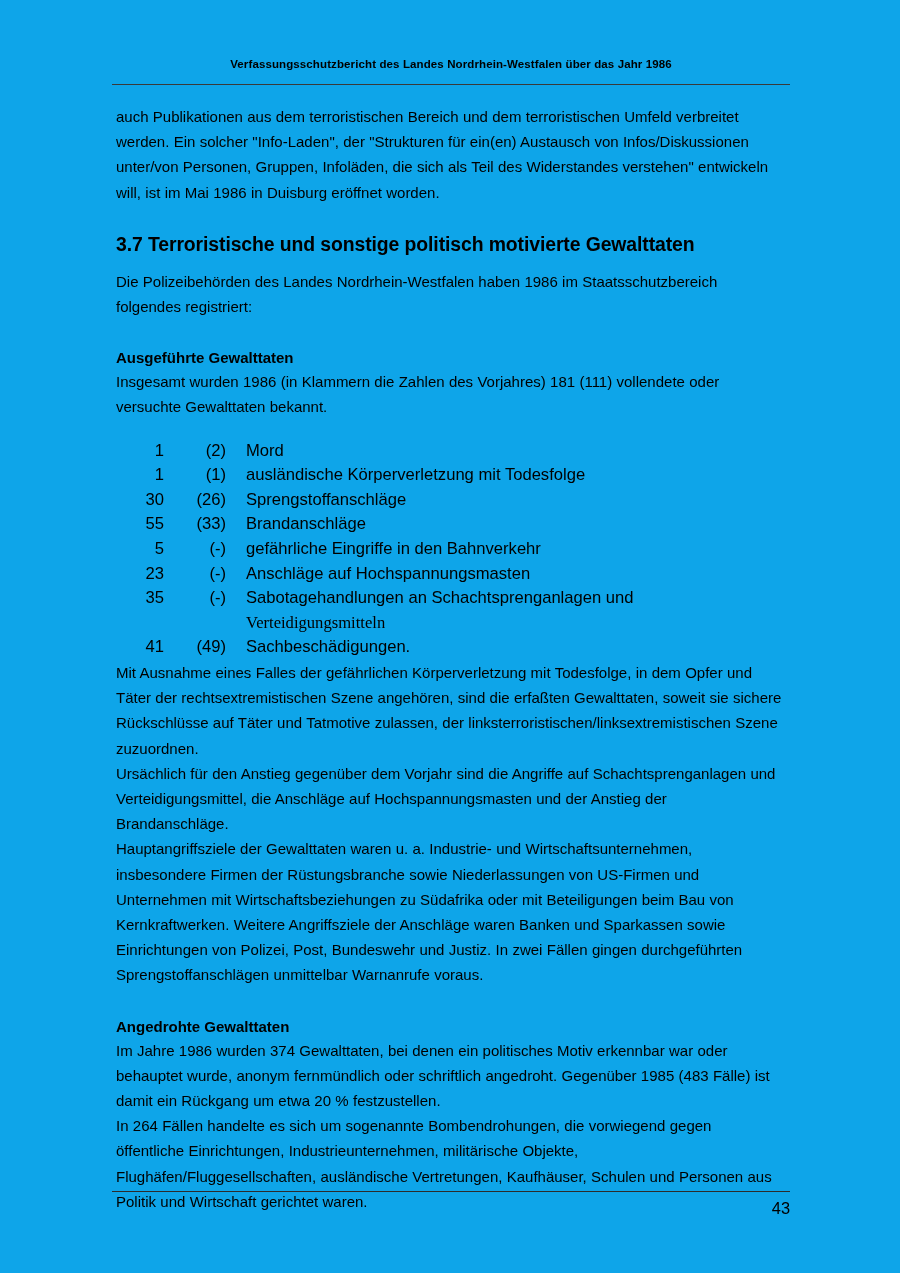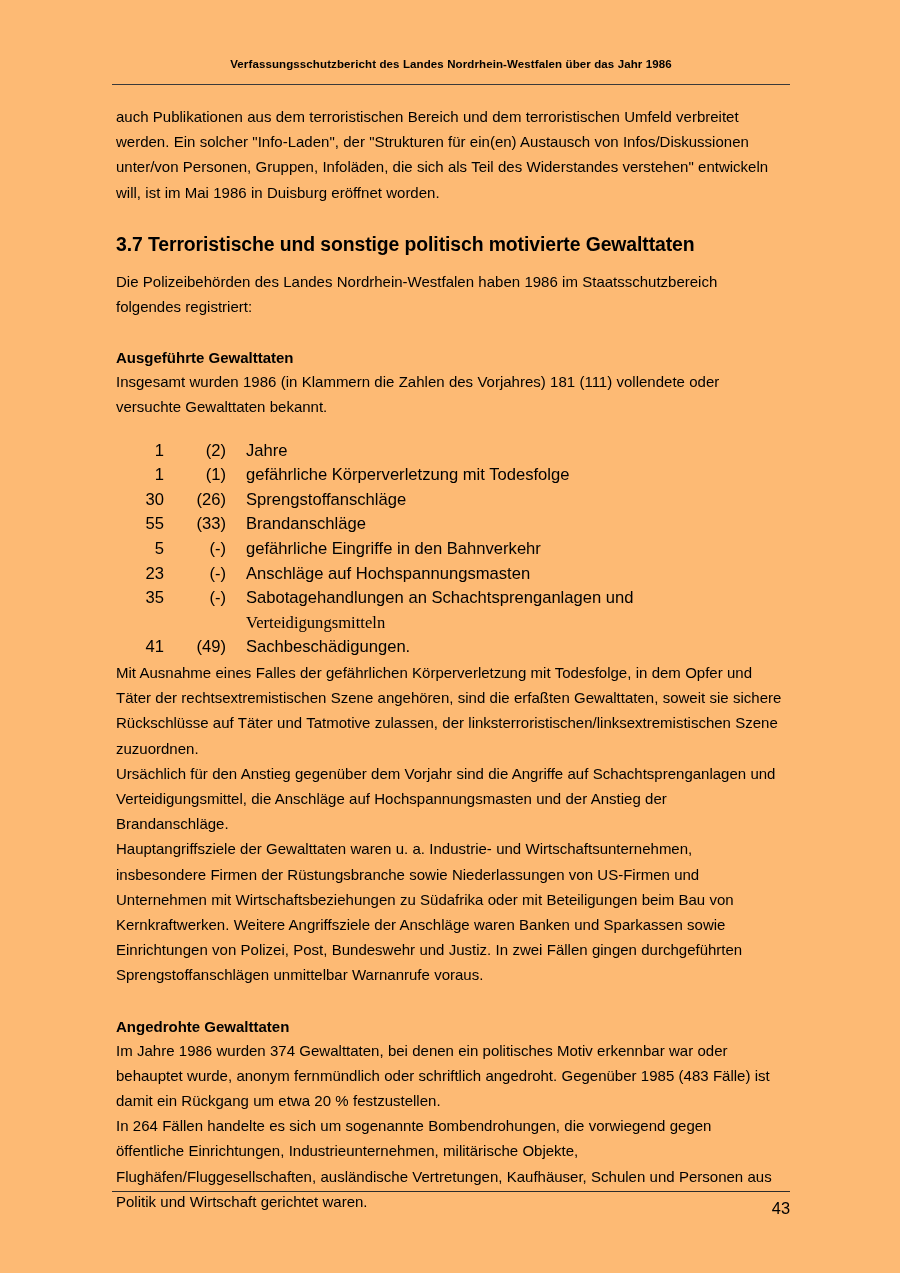--- a/index.html
+++ b/index.html
@@ -6,21 +6,21 @@
   html, body {
     margin: 0;
     padding: 0;
     background: #ffffff;
   }
   .page {
     position: relative;
     width: 900px;
     height: 1273px;
     margin: 0 auto;
-    background: #fdba74;
+    background: #0ea5e9;
     color: #000000;
     font-family: "Liberation Sans", sans-serif;
     box-sizing: border-box;
     overflow: hidden;
   }
 
   
   .running-head {
     position: absolute;
     left: 112px;
@@ -143,26 +143,26 @@
     <p class="para gap-para">Die Polizeibehörden des Landes Nordrhein-Westfalen haben 1986 im Staatsschutzbereich folgendes registriert:</p>
 
     <h3 class="sub-title">Ausgeführte Gewalttaten</h3>
 
     <p class="para gap-para">Insgesamt wurden 1986 (in Klammern die Zahlen des Vorjahres) 181 (111) vollendete oder versuchte Gewalttaten bekannt.</p>
 
     <ul class="stat-list" id="stat-list">
         <li class="stat-row">
           <span class="stat-current">1</span>
           <span class="stat-previous">(2)</span>
-          <span class="stat-label"><span>Jahre</span></span>
+          <span class="stat-label"><span>Mord</span></span>
         </li>
         <li class="stat-row">
           <span class="stat-current">1</span>
           <span class="stat-previous">(1)</span>
-          <span class="stat-label"><span>gefährliche Körperverletzung mit Todesfolge</span></span>
+          <span class="stat-label"><span>ausländische Körperverletzung mit Todesfolge</span></span>
         </li>
         <li class="stat-row">
           <span class="stat-current">30</span>
           <span class="stat-previous">(26)</span>
           <span class="stat-label"><span>Sprengstoffanschläge</span></span>
         </li>
         <li class="stat-row">
           <span class="stat-current">55</span>
           <span class="stat-previous">(33)</span>
           <span class="stat-label"><span>Brandanschläge</span></span>

